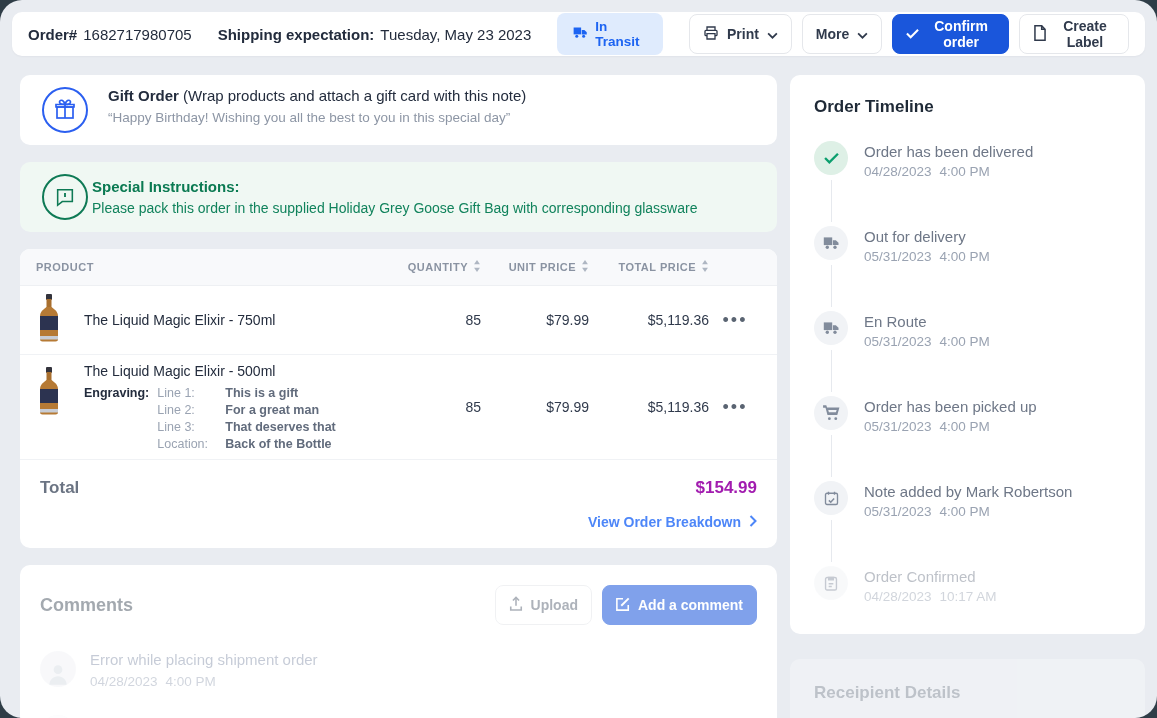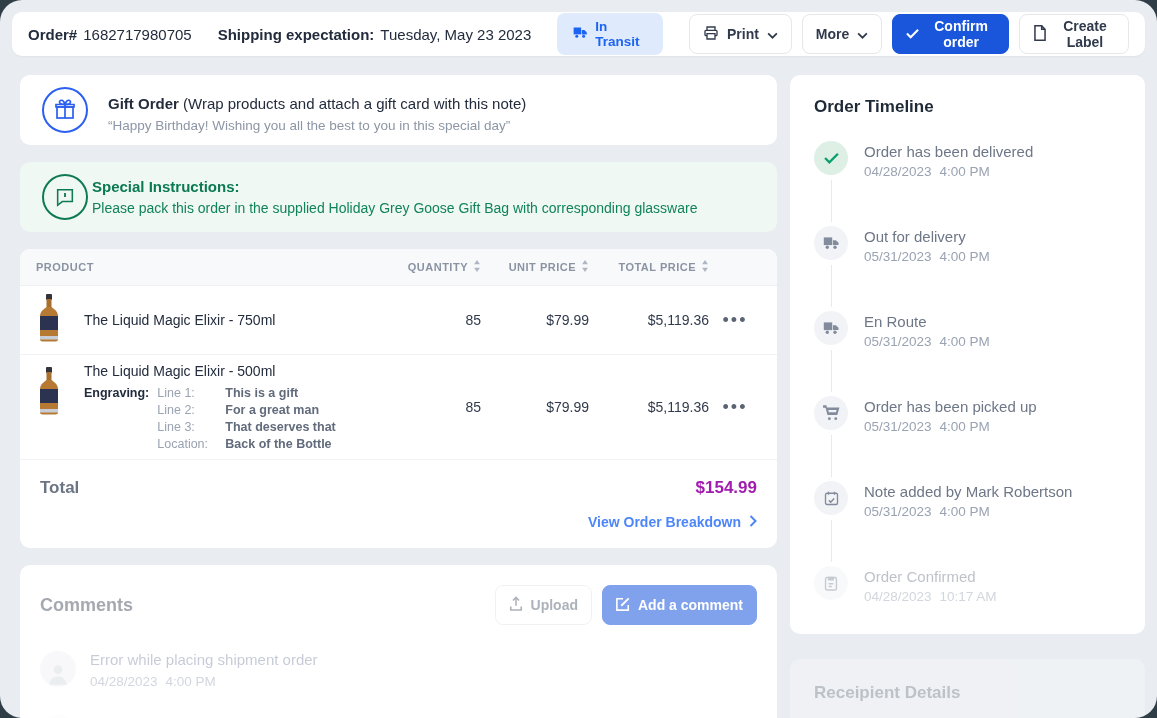--- a/index.html
+++ b/index.html
@@ -20,21 +20,21 @@
   .btn svg { flex:none; }
   .btn-primary { background:#1a56db; border-color:#1a56db; color:#fff; }
 
   
   .content { display:flex; gap:13px; padding:19px 12px 0 20px; align-items:flex-start; }
   .col-left { width:757px; display:flex; flex-direction:column; gap:17px; }
   .col-right { width:355px; display:flex; flex-direction:column; gap:25px; }
   .card { background:#fff; border-radius:10px; }
 
   
-  .gift { display:flex; align-items:flex-end; gap:20px; padding:12px 22px; min-height:70px; }
+  .gift { display:flex; align-items:flex-start; gap:20px; padding:12px 22px; min-height:70px; }
   .circle-icon { width:46px; height:46px; border-radius:50%; flex:none; display:flex; align-items:center; justify-content:center; }
   .gift .circle-icon { border:2px solid #2b5ff0; color:#2b5ff0; }
   .gift-title { font-size:15px; color:#232c3d; }
   .gift-title b { font-weight:bold; }
   .gift-note { font-size:13.5px; color:#8d96a5; margin-top:6px; }
 
   
   .special { display:flex; align-items:center; gap:4px; padding:12px 22px; min-height:70px;
              background:#f0f8f3; border-radius:10px; }
   .special .circle-icon { border:2px solid #0e7a55; color:#0e7a55; }

